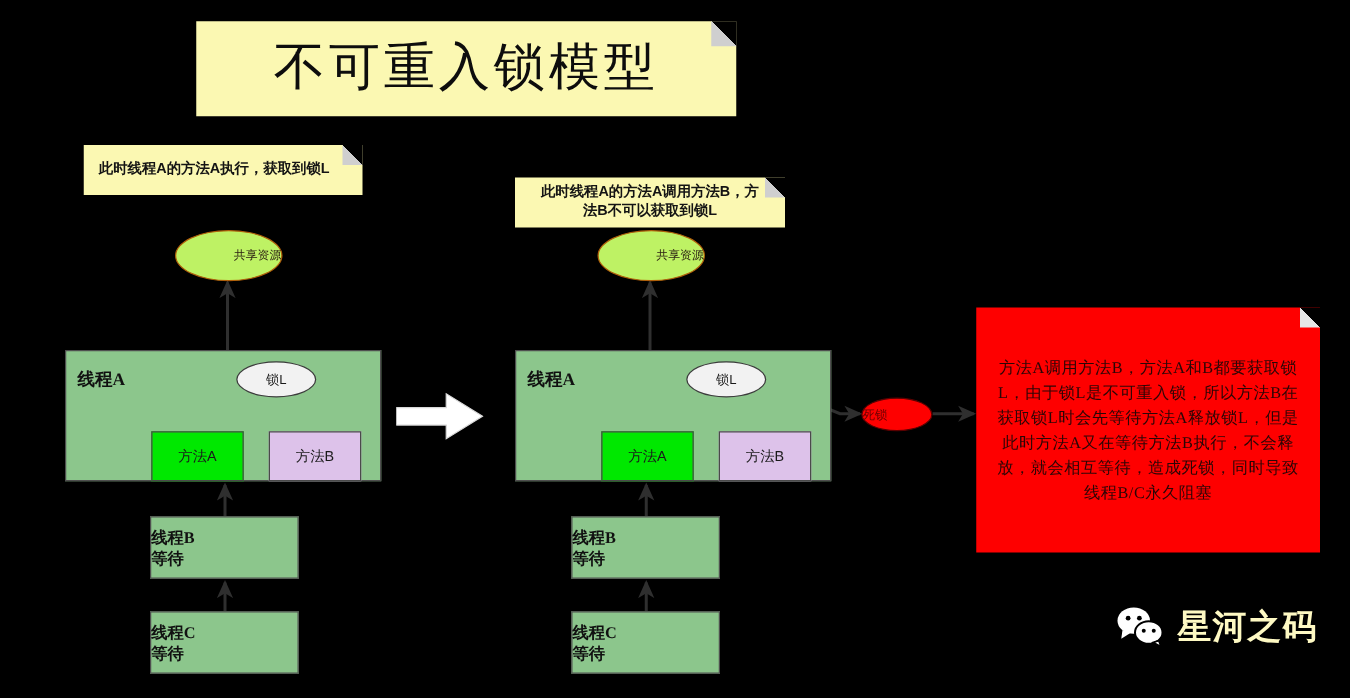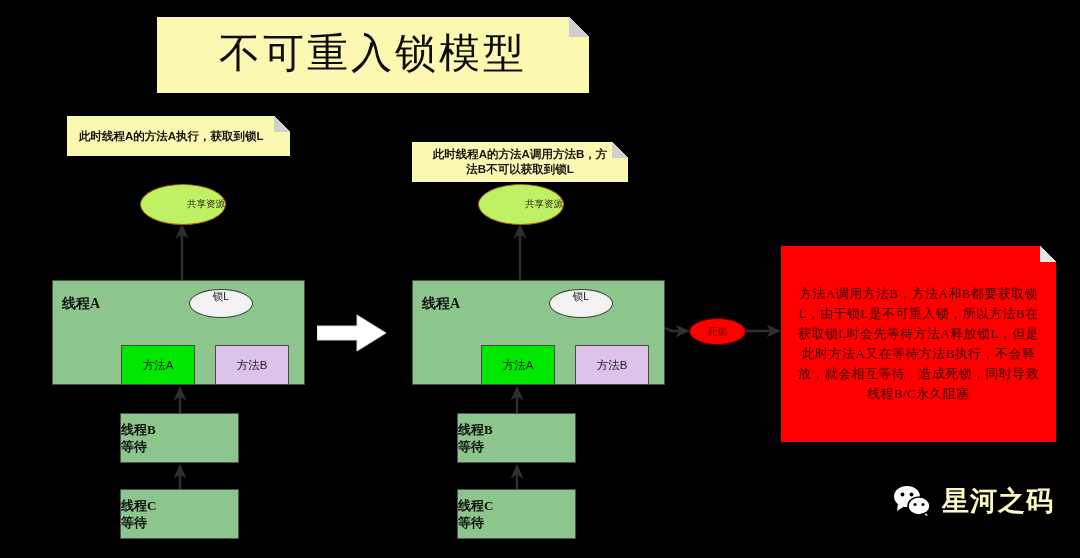--- a/index.html
+++ b/index.html
@@ -150,21 +150,21 @@
   .lock {
     position: absolute;
     width: 62px;
     height: 27px;
     top: 8px;
     left: 136px;
     border-radius: 50%;
     background: #f2f2f2;
     border: 1.5px solid #3c3c3c;
     display: flex;
-    align-items: flex-start;
+    align-items: center;
     justify-content: center;
     font-family: "Liberation Sans", sans-serif;
     font-size: 10.5px;
     color: #1a1a1a;
   }
 
   
   .resource {
     position: absolute;
     width: 84px;
@@ -210,21 +210,20 @@
     position: absolute;
     left: 689px;
     top: 318px;
     width: 55px;
     height: 25px;
     border-radius: 50%;
     background: #fe0000;
     border: 1.5px solid #5a0000;
     display: flex;
     align-items: center;
-    justify-content: center;
     font-family: "Liberation Sans", sans-serif;
     font-size: 10px;
     color: #6b0000;
   }
 
   
   #big-arrow {
     position: absolute;
     left: 317px;
     top: 314px;

